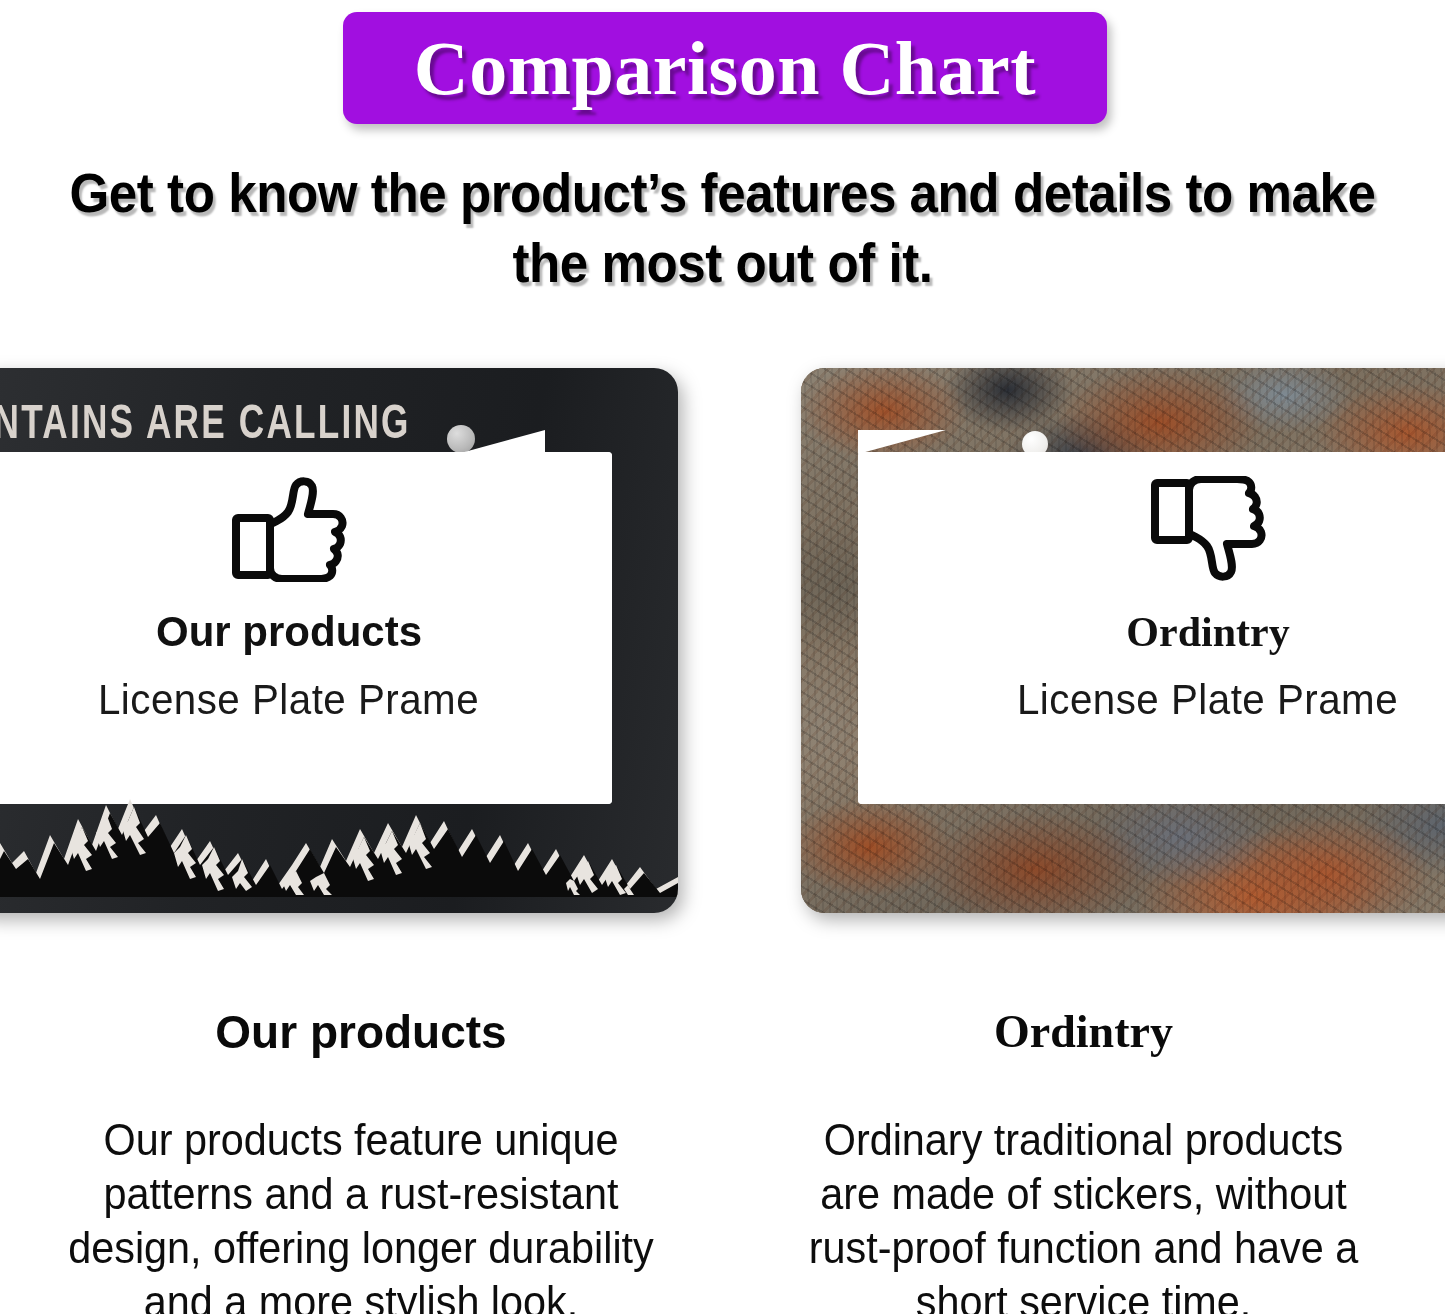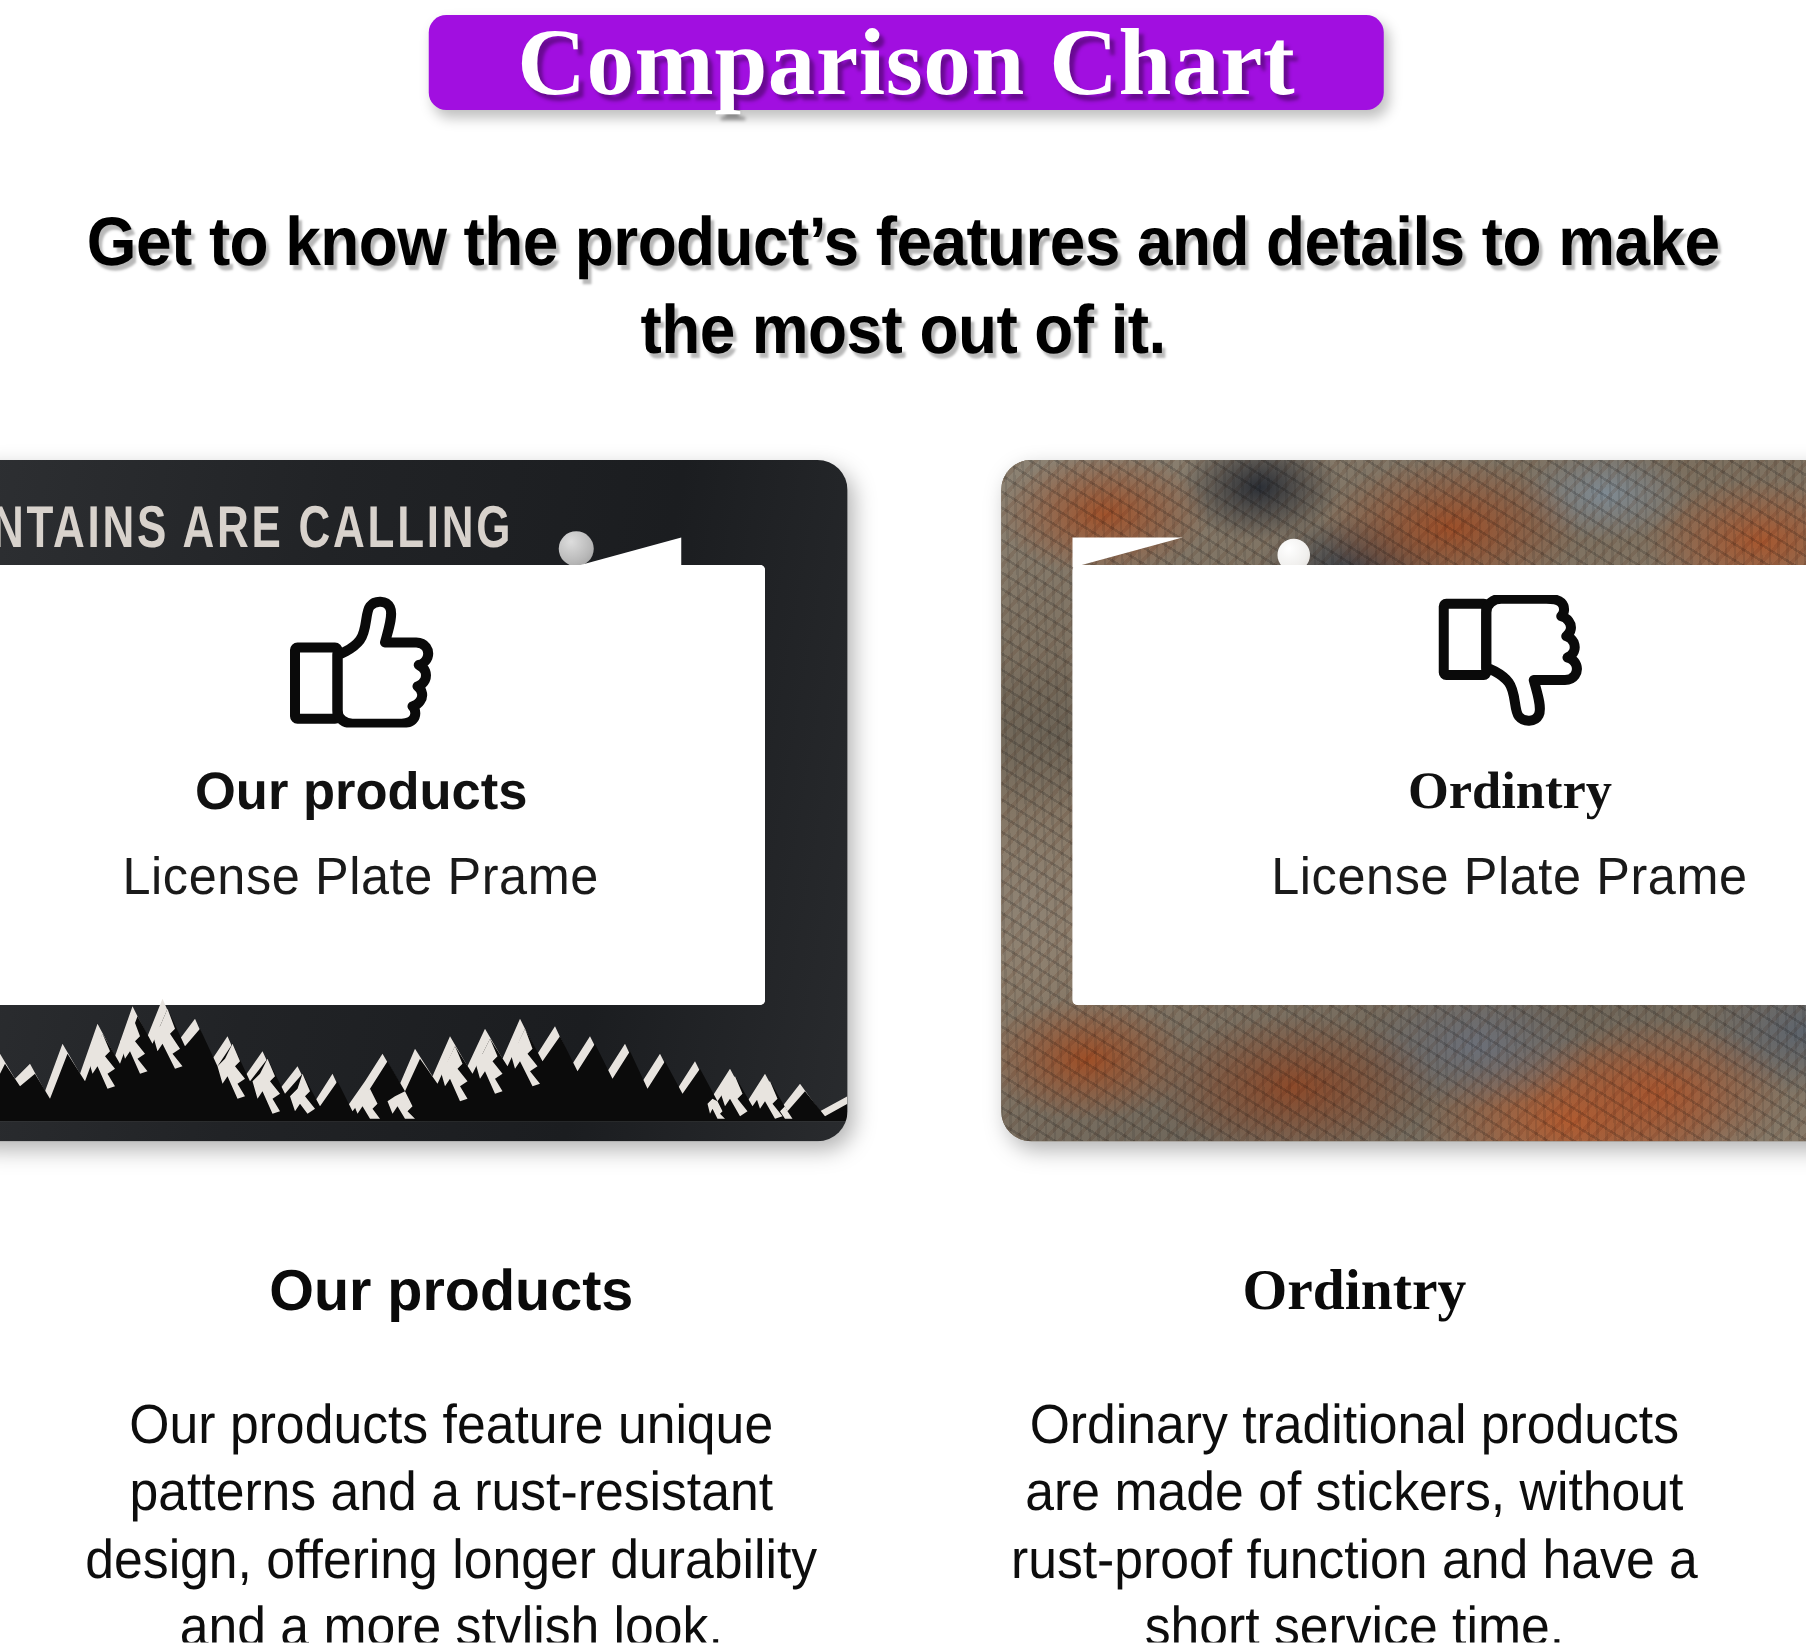--- a/index.html
+++ b/index.html
@@ -21,25 +21,26 @@
     position: absolute;
     left: 0; top: 0;
     width: 1445px;
     height: 310px;
   }
   #title-banner {
     position: absolute;
     left: 343px;
     top: 12px;
     width: 764px;
-    height: 76px;
+    height: 112px;
     border-radius: 14px;
     background: #a10fe0;
     box-shadow: 4px 6px 10px rgba(0,0,0,0.25);
     display: flex;
+    align-items: center;
     justify-content: center;
   }
   #title-text {
     font-family: "Liberation Serif", serif;
     font-weight: bold;
     font-size: 76px;
     line-height: 1;
     color: #ffffff;
     letter-spacing: 0.5px;
     text-shadow: 4px 5px 3px rgba(0,0,0,0.35);

